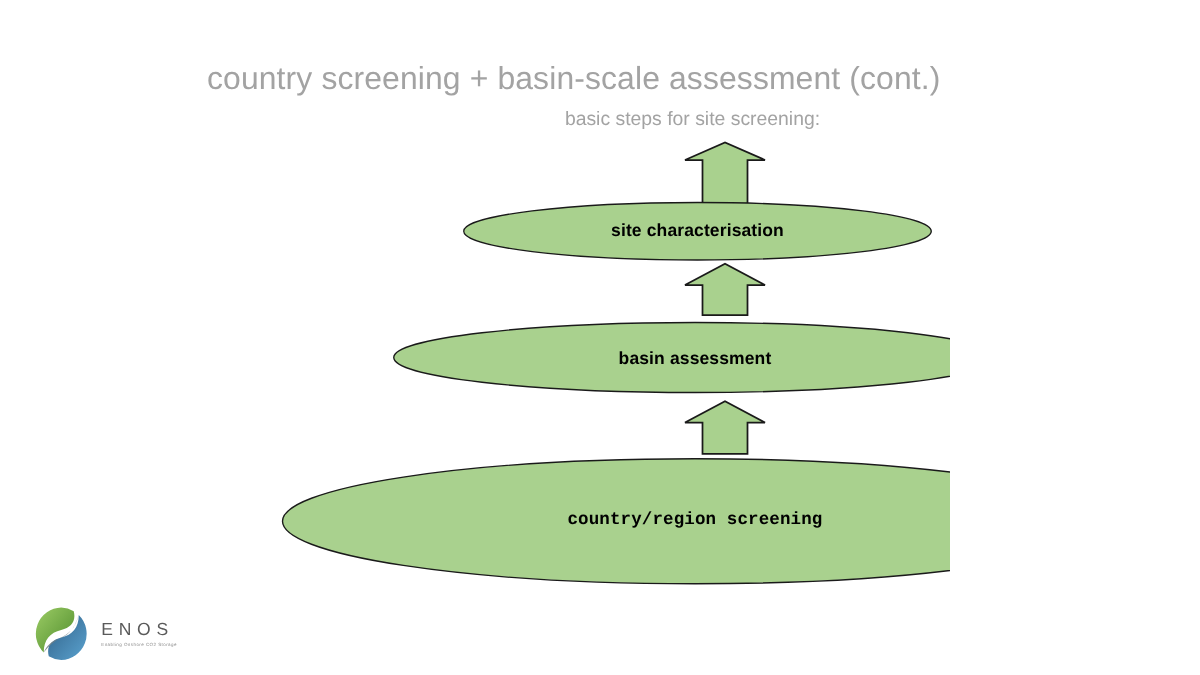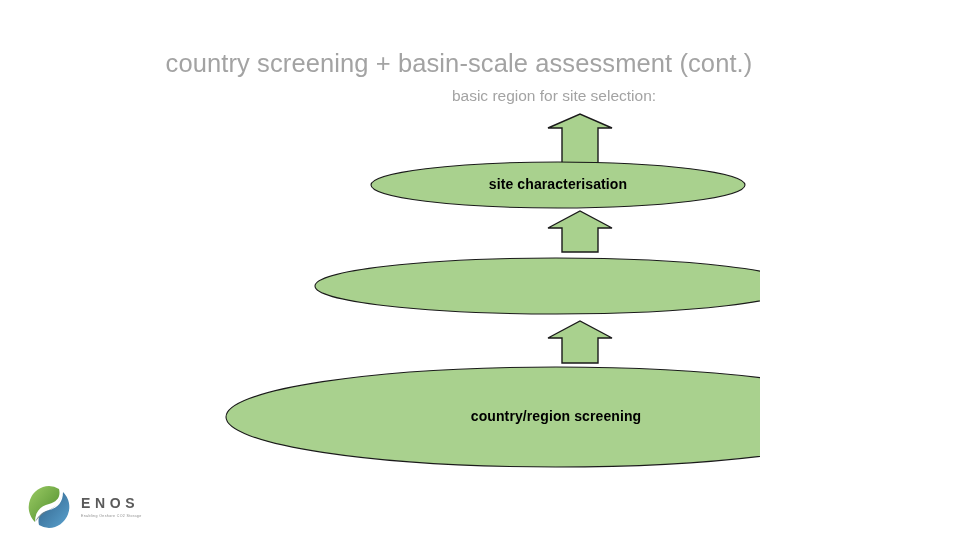--- a/index.html
+++ b/index.html
@@ -85,21 +85,21 @@
   #enos-wordmark {
     margin-left: 9px;
     display: flex;
     flex-direction: column;
     justify-content: center;
   }
   #enos-name {
     font-size: 14px;
     letter-spacing: 4.6px;
     color: #5a5a5a;
-    font-weight: 700;
+    font-weight: 400;
     line-height: 15px;
   }
   #enos-tagline {
     font-size: 3.6px;
     letter-spacing: 0.35px;
     color: #8b8b8b;
     line-height: 6px;
     margin-top: 2px;
     white-space: nowrap;
   }
@@ -124,21 +124,21 @@
     cursor: pointer;
   }
 </style>
 </head>
 <body>
 
 <div id="slide">
 
   <div id="title-block">
     <div id="page-title">country screening + basin-scale assessment (cont.)</div>
-    <div id="page-subtitle">basic region for site selection:</div>
+    <div id="page-subtitle">basic steps for site screening:</div>
   </div>
 
   <svg id="diagram" viewBox="0 0 960 540">
 
     <g class="hit">
       <polygon points="562,163 562,128 548,128 580,114 612,128 598,128 598,163" fill="#a9d18e" stroke="#1a1a1a" stroke-width="1.4" stroke-linejoin="miter"></polygon>
     </g>
 
     <g class="hit">
       <ellipse cx="558" cy="185" rx="187" ry="23" fill="#a9d18e" stroke="#1a1a1a" stroke-width="1.1"></ellipse>
@@ -156,22 +156,23 @@
       <polygon points="562,363 562,338 548,338 580,321 612,338 598,338 598,363" fill="#a9d18e" stroke="#1a1a1a" stroke-width="1.4" stroke-linejoin="miter"></polygon>
     </g>
 
     <g class="hit">
       <ellipse cx="556" cy="417" rx="330" ry="50" fill="#a9d18e" stroke="#1a1a1a" stroke-width="1.1"></ellipse>
     </g>
   </svg>
 
   <div class="ellipse-label" style="left:371px; top:176px; width:374px;">site characterisation</div>
 
-
-  <div class="ellipse-label" style="left:226px; top:408px; width:660px;">country/region screening</div>
+  <div class="ellipse-label" style="left:315px; top:278px; width:482px;">basin assessment</div>
+
+  <div class="ellipse-label" style="left:226px; top:408px; width:660px;font-family:Liberation Mono, monospace;">country/region screening</div>
 
   <div id="enos-logo">
     <svg id="enos-mark" viewBox="0 0 46 46">
       <defs>
         <linearGradient id="gGreen" x1="0" y1="0" x2="1" y2="1">
           <stop offset="0%" stop-color="#9ccc65"></stop>
           <stop offset="100%" stop-color="#4d8b2b"></stop>
         </linearGradient>
         <linearGradient id="gBlue" x1="1" y1="1" x2="0" y2="0">
           <stop offset="0%" stop-color="#5ba3d0"></stop>

